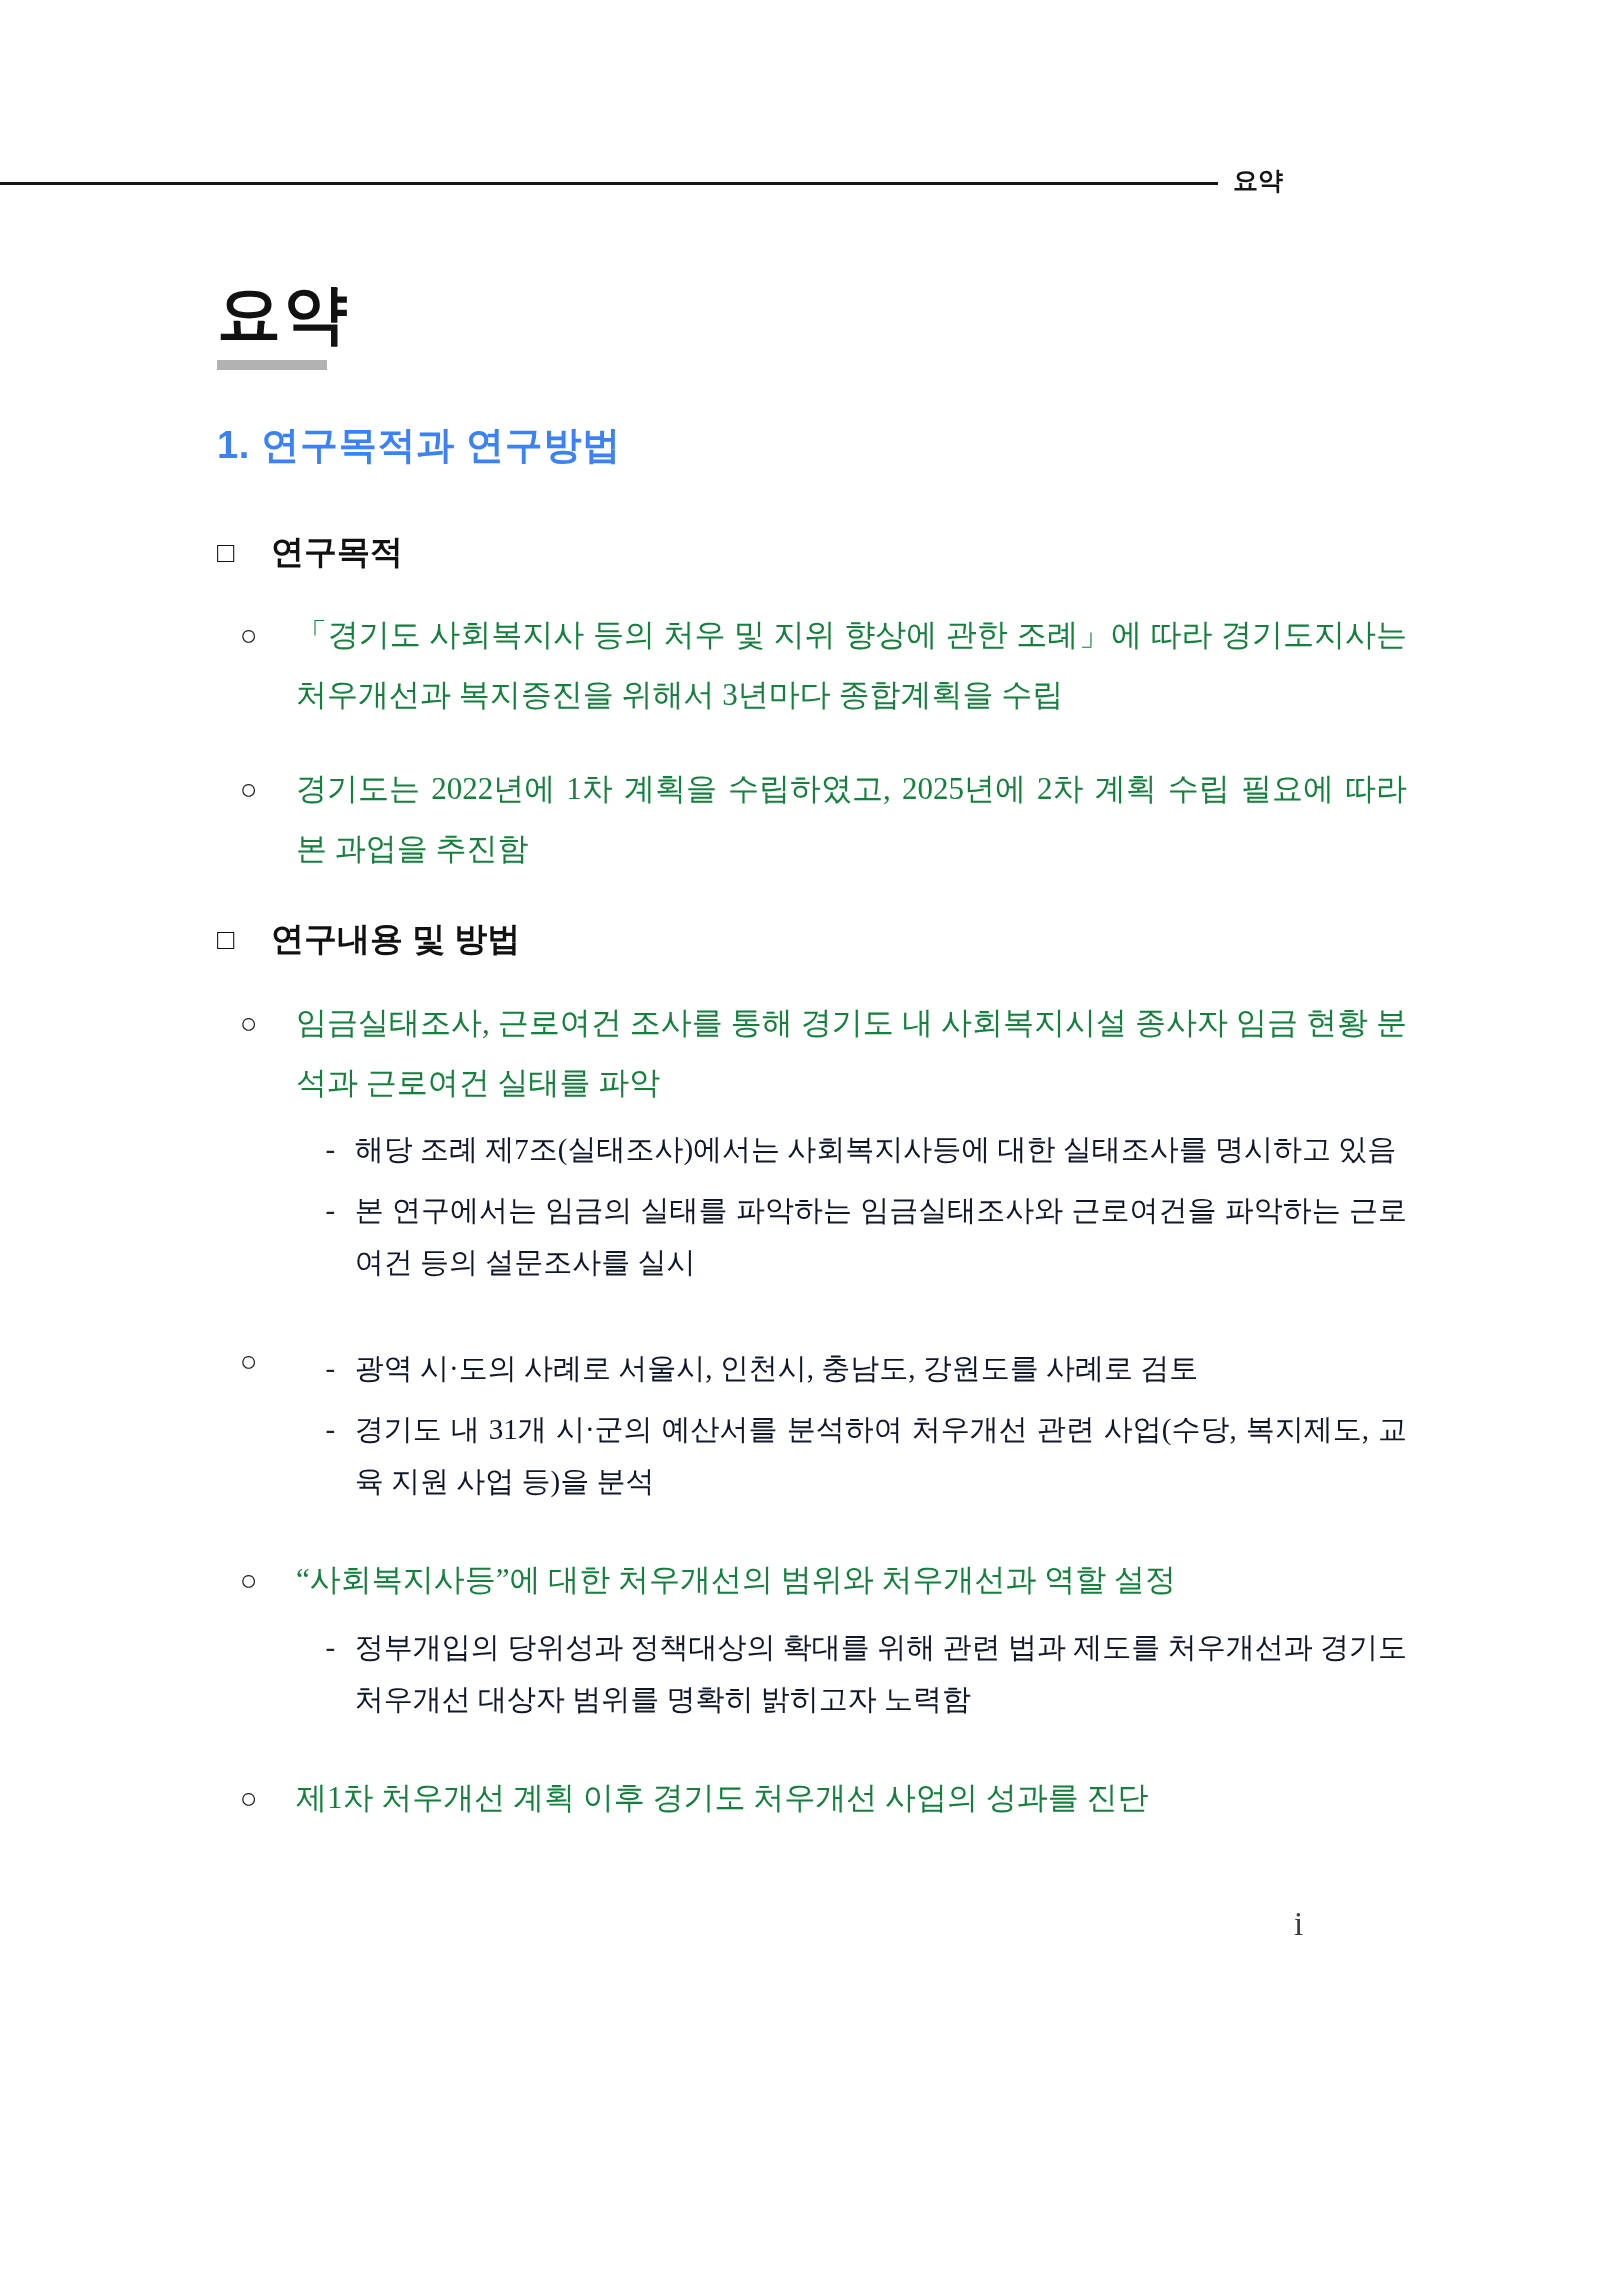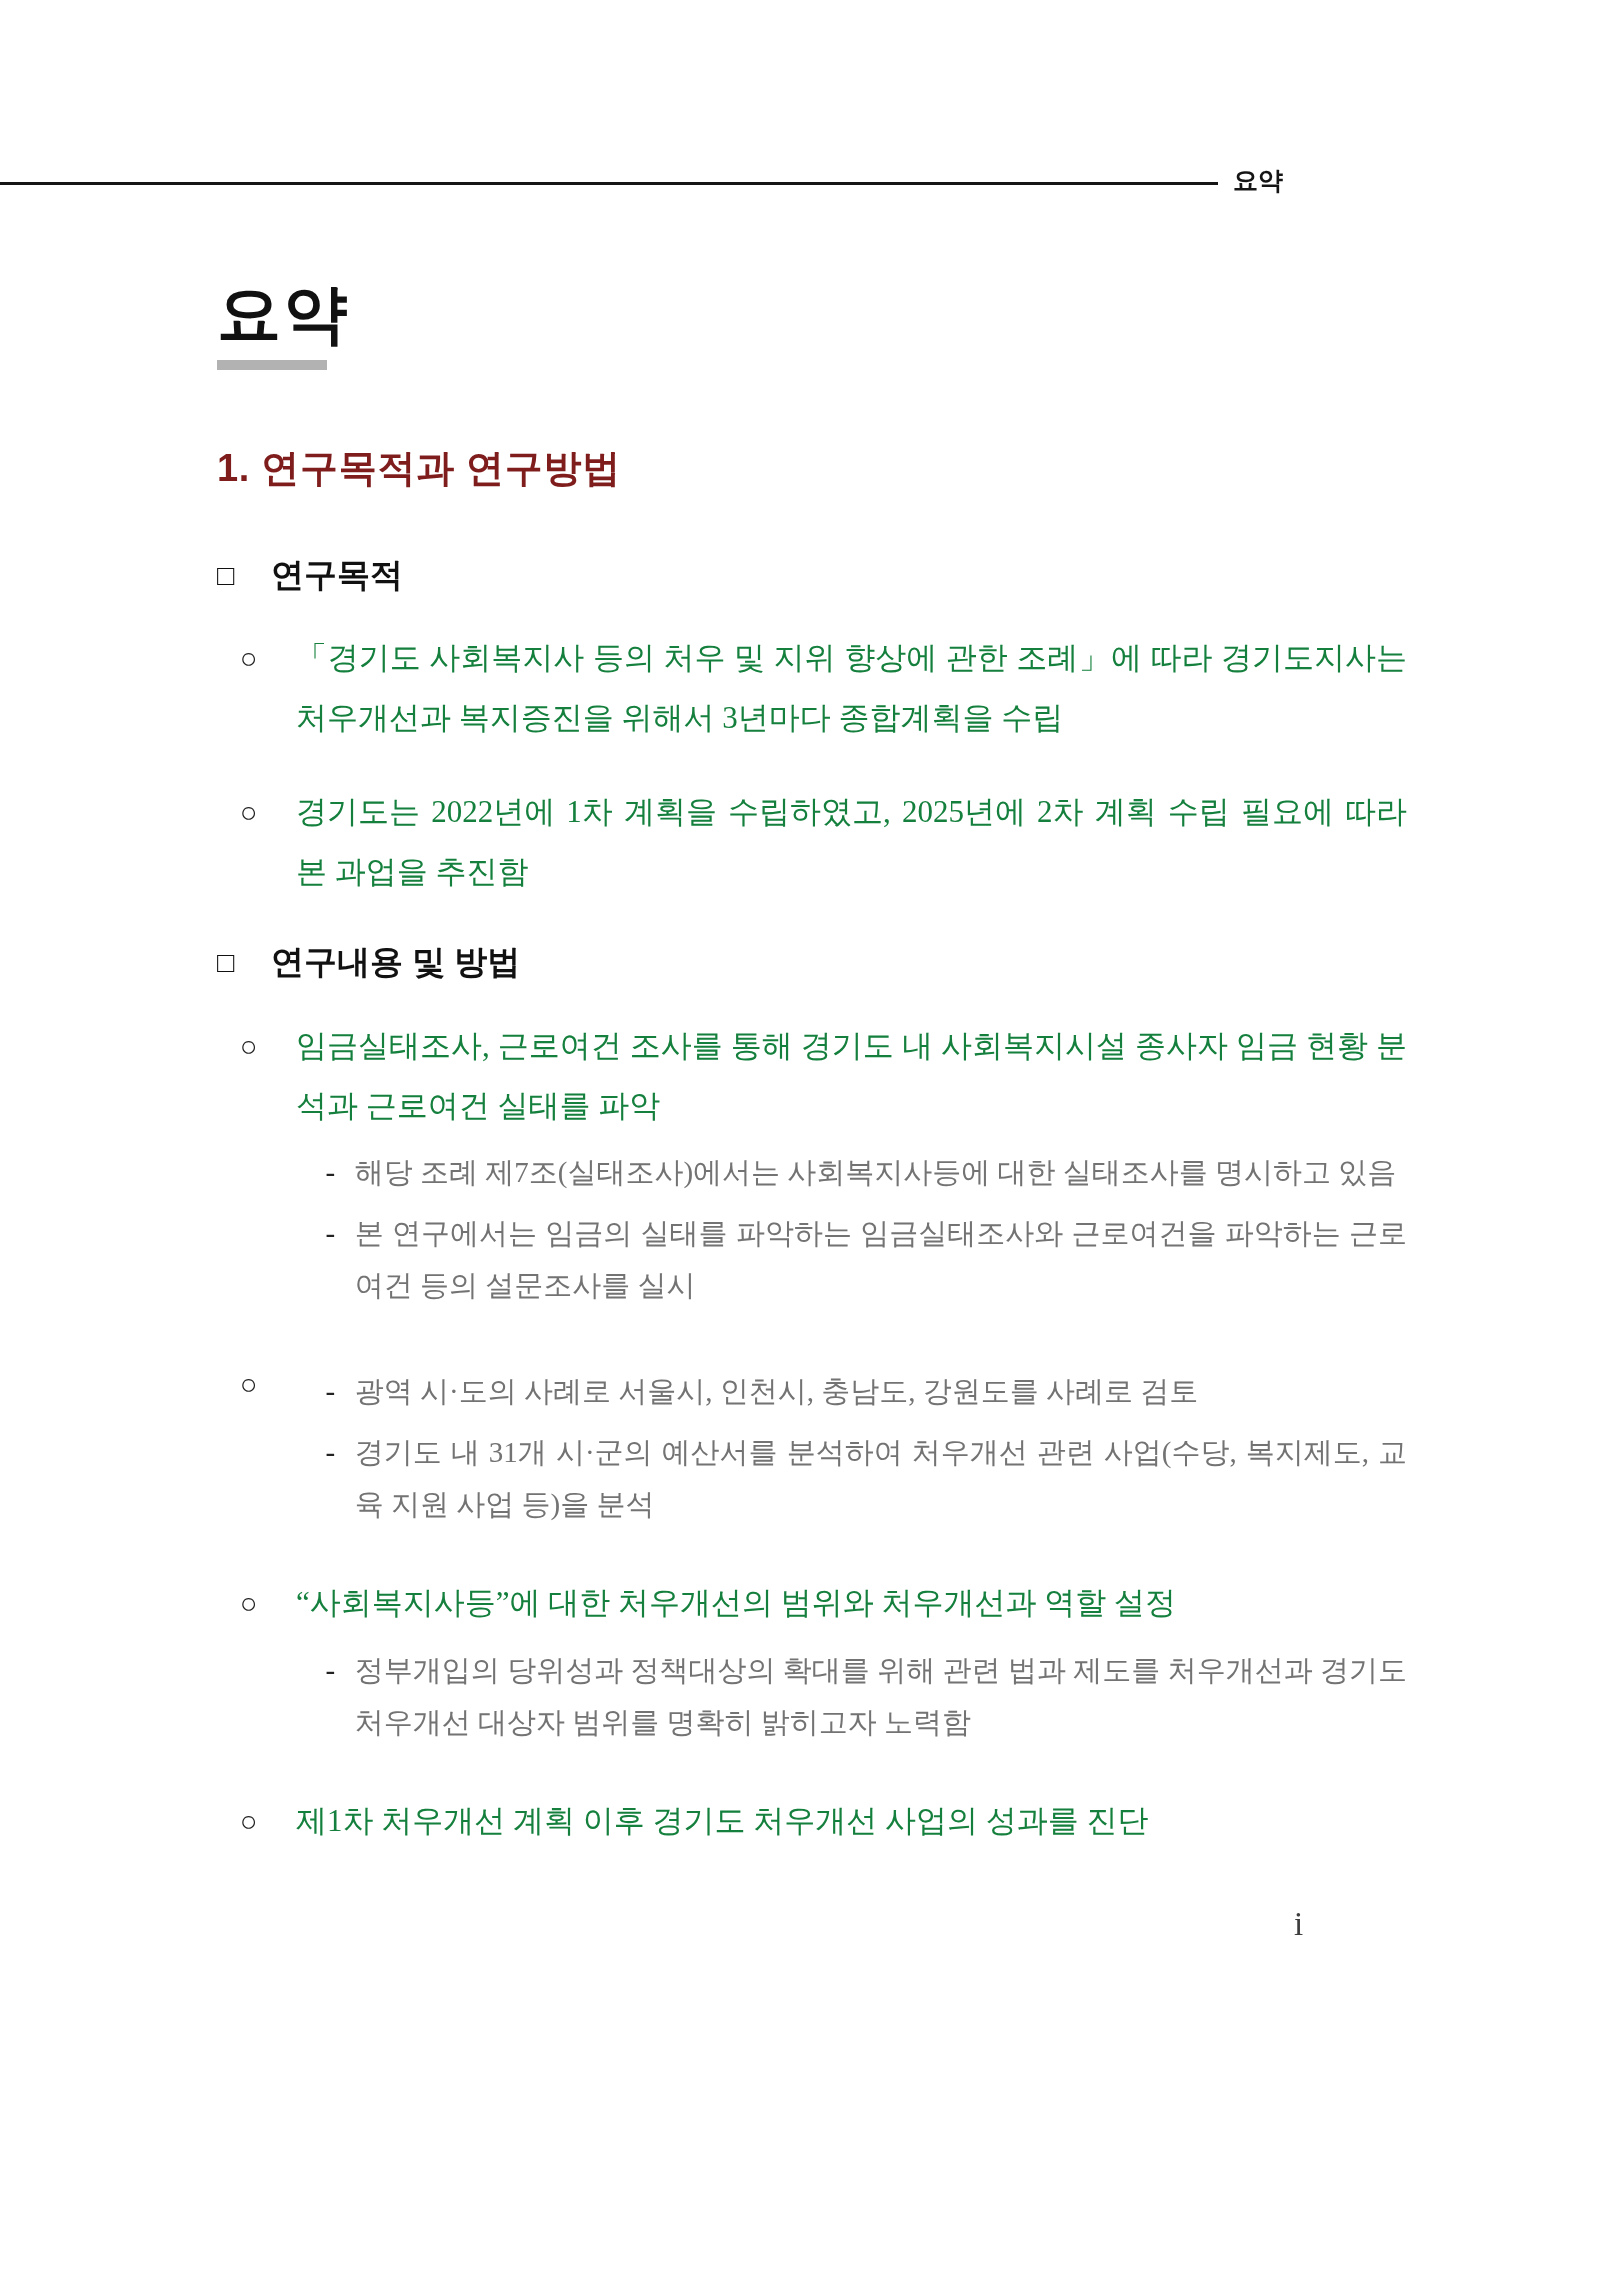--- a/index.html
+++ b/index.html
@@ -34,23 +34,23 @@
     margin-top:281px;
     font-family:"Liberation Serif","DejaVu Serif",serif;
     font-weight:700; font-size:64px; line-height:1.05;
     letter-spacing:2.6px; color:#111;
   }
   .title-underline {
     width:110px; height:10.5px; margin-top:11.8px;
   }
 
   .section-title {
-    margin-top:76px;
+    margin-top:53px;
     font-family:"Liberation Sans","DejaVu Sans",sans-serif;
-    font-weight:700; font-size:38px; line-height:1.2; color:#7f1d1d;
+    font-weight:700; font-size:38px; line-height:1.2; color:#3b82f6;
     letter-spacing:0.7px;
   }
 
   .subsection { margin-top:39px; }
   .subsection:first-child { margin-top:62px; }
 
   .subsection-title {
     display:flex; align-items:center;
     font-family:"Liberation Sans","DejaVu Sans",sans-serif;
     font-weight:700; font-size:33px; line-height:1.25; color:#111;
@@ -72,21 +72,21 @@
   }
 
   .subitems { margin-top:10.5px; }
   .subitem { display:flex; padding-left:29.4px; margin-bottom:9.2px; }
   .subitem .d-marker {
     flex:none; width:29.4px;
     font-size:29px; line-height:52px; color:#222;
   }
   .subitem-text {
     flex:1; min-width:0;
-    font-size:29px; line-height:52px; color:#737373;
+    font-size:29px; line-height:52px; color:#0f172a;
     text-align:justify; word-break:break-all;
   }
 
   .page-number {
     position:absolute; top:1905px; left:1294px;
     font-size:33px; line-height:1.2; color:#3d3d3d;
   }
 </style>
 </head>
 <body>

